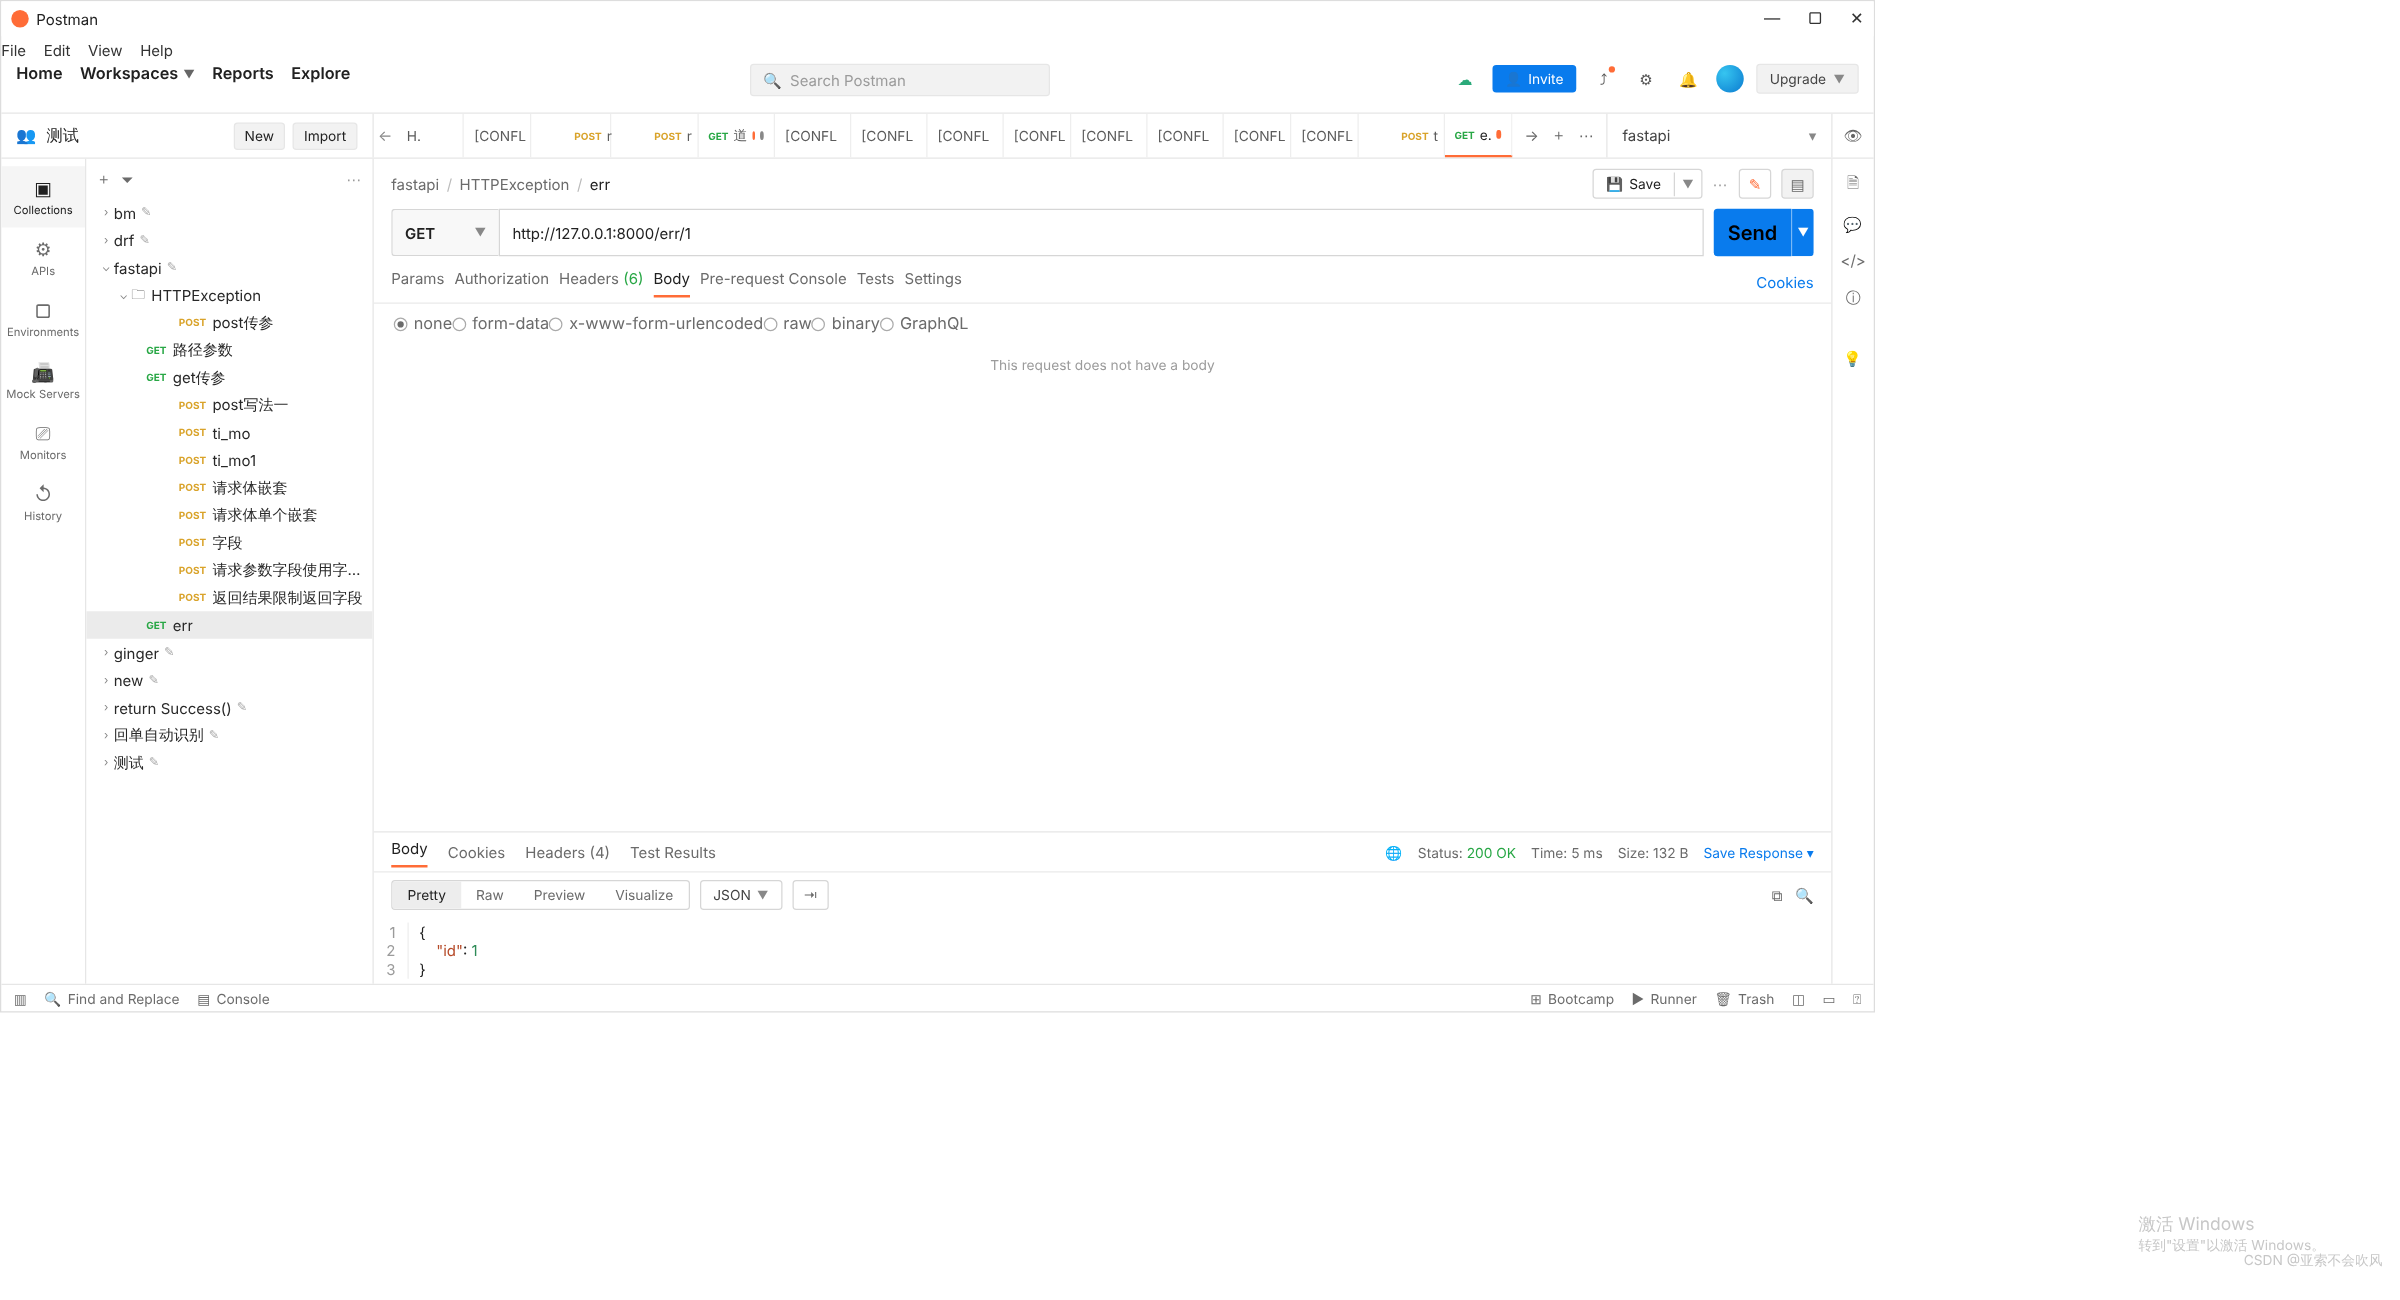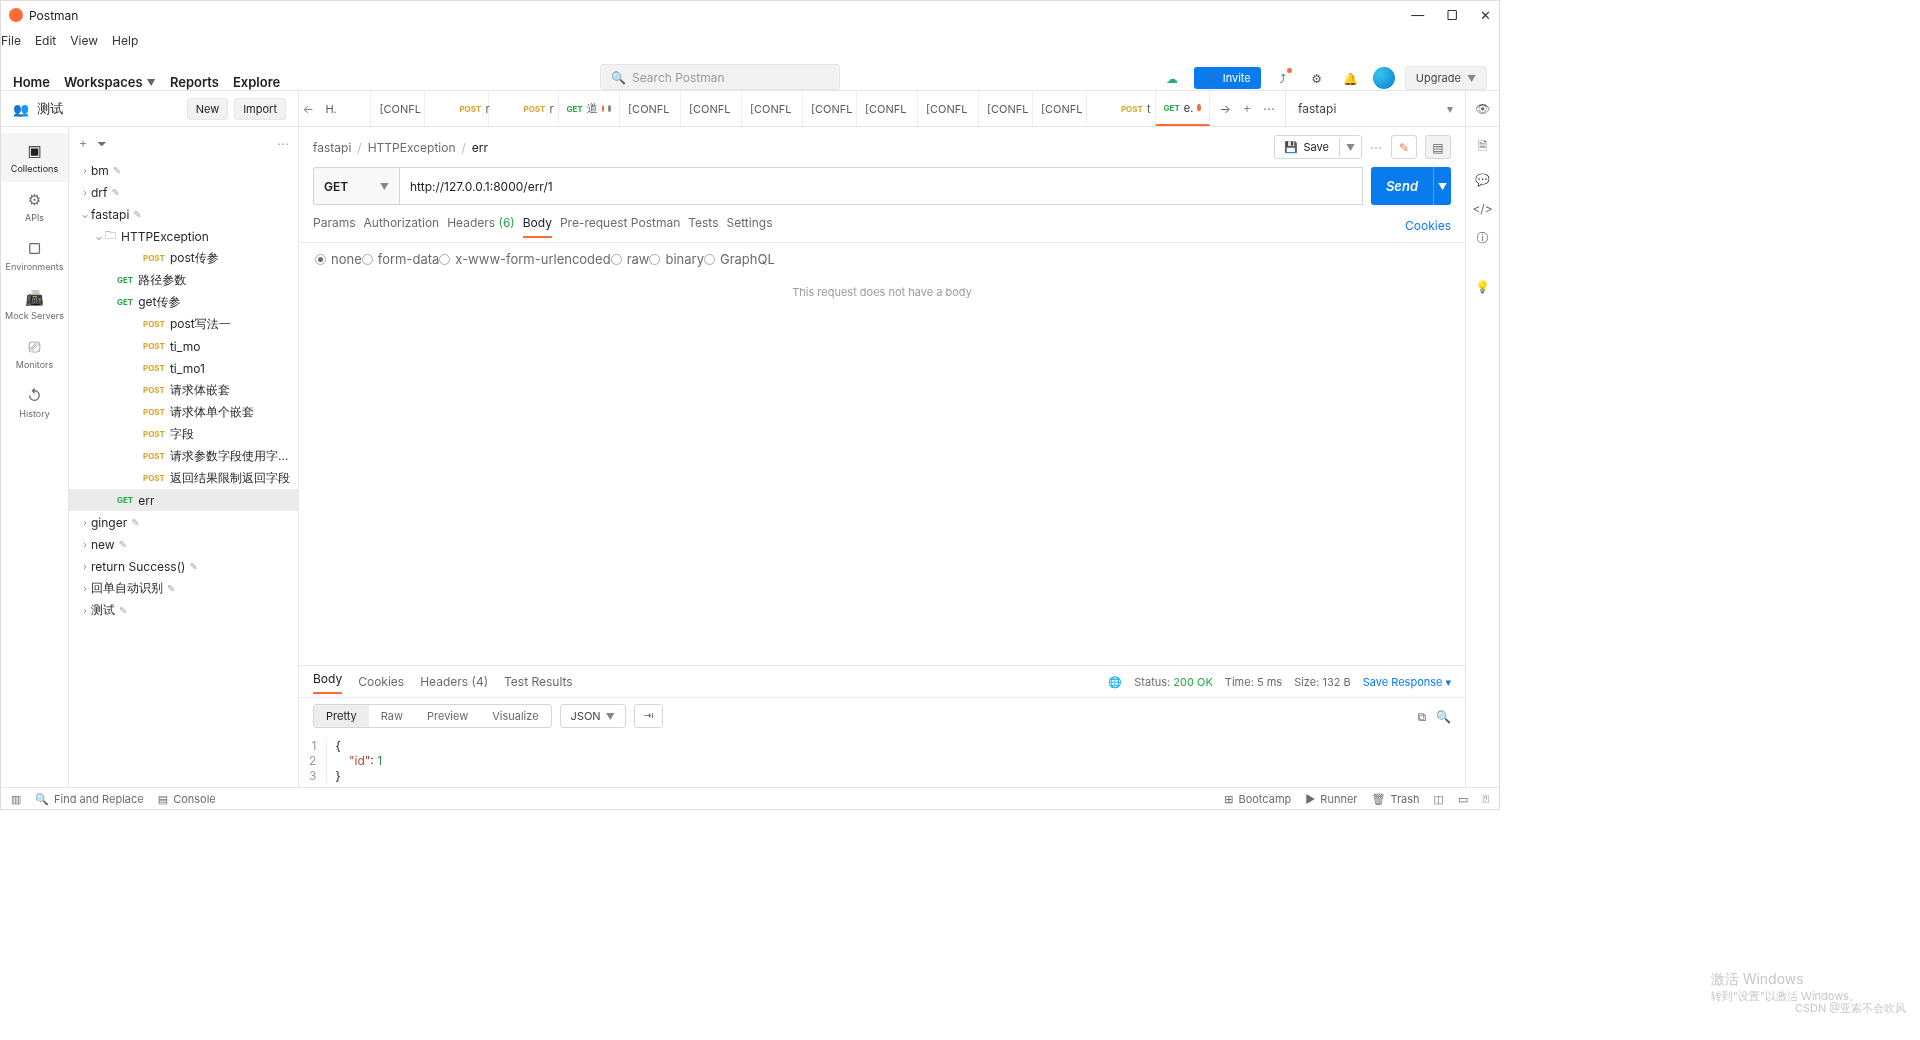--- a/index.html
+++ b/index.html
@@ -1,21 +1,21 @@
 <!DOCTYPE html>
 <html><head>
 <meta charset="utf-8">
 <style>
 * { box-sizing: border-box; margin: 0; padding: 0; font-family: "Inter", -apple-system, "Segoe UI", sans-serif; }
 body { font-size: 12px; color: #212121; background: #fff; overflow: hidden; width: 1500px; height: 810px; border: 1px solid #ddd; }
 .titlebar { height: 28px; display: flex; align-items: center; padding: 0 8px; background: #fff; }
 .titlebar .logo { width: 14px; height: 14px; border-radius: 50%; background: #ff6c37; margin-right: 6px; }
 .titlebar .wctrls { margin-left: auto; display: flex; gap: 22px; color: #333; font-size: 13px; }
 .menubar { height: 22px; display: flex; align-items: center; gap: 14px; padding: 0 0; font-size: 12px; color: #333; }
-.topbar { height: 40px; border-bottom: 1px solid #e6e6e6; display: flex; align-items: flex-end; padding: 0 12px; gap: 18px; }
+.topbar { height: 40px; border-bottom: 1px solid #e6e6e6; display: flex; align-items: flex-start; padding: 0 12px; gap: 18px; }
 .topbar .nav { display: flex; gap: 14px; align-items: center; font-size: 13px; font-weight: 600; color: #212121; }
 .topbar .nav .item { display: flex; align-items: center; gap: 4px; cursor: pointer; }
 .topbar .nav .caret { font-size: 9px; color: #666; }
 .topbar .search { margin-left: auto; margin-right: auto; width: 240px; height: 26px; background: #f2f2f2; border: 1px solid #e6e6e6; border-radius: 3px; display: flex; align-items: center; gap: 6px; padding: 0 10px; color: #9b9b9b; font-size: 12px; }
 .topbar .right { display: flex; align-items: center; gap: 10px; }
 .btn-invite { background: #097bed; color: #fff; border-radius: 3px; padding: 4px 10px; font-size: 11px; display: flex; align-items: center; gap: 5px; }
 .btn-upgrade { background: #f2f2f2; border: 1px solid #e6e6e6; border-radius: 3px; padding: 4px 10px; font-size: 11px; color: #444; display: flex; align-items: center; gap: 6px; }
 .icon-btn { width: 24px; height: 24px; display: flex; align-items: center; justify-content: center; color: #555; position: relative; cursor: pointer; }
 .icon-btn .dot { position: absolute; top: 2px; right: 3px; width: 5px; height: 5px; background: #ff6c37; border-radius: 50%; }
 .avatar { width: 22px; height: 22px; border-radius: 50%; background: radial-gradient(circle at 30% 30%, #36c5f0, #0b7bd0); }
@@ -68,21 +68,21 @@
 .btn-save .r { padding: 4px 6px; border-left: 1px solid #d6d6d6; font-size: 9px; color: #888; }
 .mini { width: 26px; height: 24px; border: 1px solid #d6d6d6; border-radius: 3px; display: flex; align-items: center; justify-content: center; color: #666; cursor: pointer; }
 .mini.orange { color: #ff6c37; }
 .mini.filled { background: #f2f2f2; }
 .dots { color: #9b9b9b; letter-spacing: 1px; cursor: pointer; }
 
 .urlrow { display: flex; align-items: stretch; padding: 0 14px; height: 38px; gap: 0; }
 .method-sel { width: 86px; border: 1px solid #d6d6d6; border-right: none; border-radius: 3px 0 0 3px; background: #f8f8f8; display: flex; align-items: center; padding: 0 10px; font-size: 12px; font-weight: 600; color: #212121; justify-content: space-between; }
 .method-sel .chev { color: #888; font-size: 9px; }
 .url-in { flex: 1; border: 1px solid #d6d6d6; border-radius: 0; padding: 0 10px; font-size: 12px; color: #212121; background: #fff; }
-.send { width: 62px; background: #097bed; color: #ffffff; display: flex; align-items: center; justify-content: center; font-size: 13px; font-weight: 600; border-radius: 3px 0 0 3px; margin-left: 8px; cursor: pointer; font-style: italic; }
+.send { width: 62px; background: #097bed; color: #000000; display: flex; align-items: center; justify-content: center; font-size: 16px; font-weight: 600; border-radius: 3px 0 0 3px; margin-left: 8px; cursor: pointer; }
 .send-drop { width: 18px; background: #097bed; border-left: 1px solid rgba(255,255,255,0.3); border-radius: 0 3px 3px 0; display: flex; align-items: center; justify-content: center; color: #fff; font-size: 9px; cursor: pointer; }
 
 .reqtabs { display: flex; align-items: center; padding: 0 14px; height: 34px; gap: 8px; font-size: 12px; color: #6b6b6b; border-bottom: 1px solid #eaeaea; margin-top: 4px; }
 .reqtabs .t { cursor: pointer; padding-bottom: 6px; }
 .reqtabs .t.active { color: #212121; border-bottom: 2px solid #ff6c37; margin-bottom: -1px; }
 .reqtabs .green { color: #28a745; }
 .reqtabs .cookies { margin-left: auto; color: #097bed; cursor: pointer; }
 .bodytype { display: flex; align-items: center; gap: 0; padding: 8px 16px; font-size: 13px; color: #6b6b6b; }
 .bodytype label { display: flex; align-items: center; gap: 5px; cursor: pointer; }
 .bodytype .radio { width: 11px; height: 11px; border-radius: 50%; border: 1px solid #aaa; display: inline-flex; align-items: center; justify-content: center; }
@@ -416,21 +416,21 @@
       <input class="url-in" value="http://127.0.0.1:8000/err/1" style="">
       <div class="send">Send</div>
       <div class="send-drop">▼</div>
     </div>
 
     <div class="reqtabs">
       <span class="t">Params</span>
       <span class="t">Authorization</span>
       <span class="t"><span>Headers</span> <span class="green">(6)</span></span>
       <span class="t active">Body</span>
-      <span class="t">Pre-request Postman</span>
+      <span class="t">Pre-request Console</span>
       <span class="t">Tests</span>
       <span class="t">Settings</span>
       <span class="cookies">Cookies</span>
     </div>
 
     <div class="bodytype">
       <label>
           <span class="radio on"></span>
           <span>none</span>
         </label>

